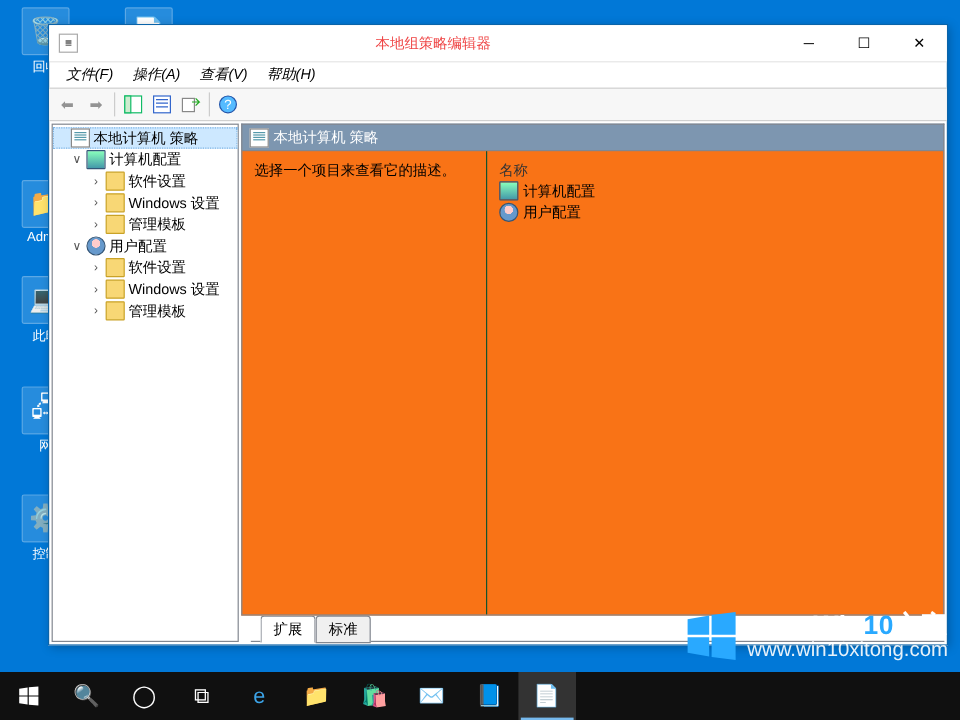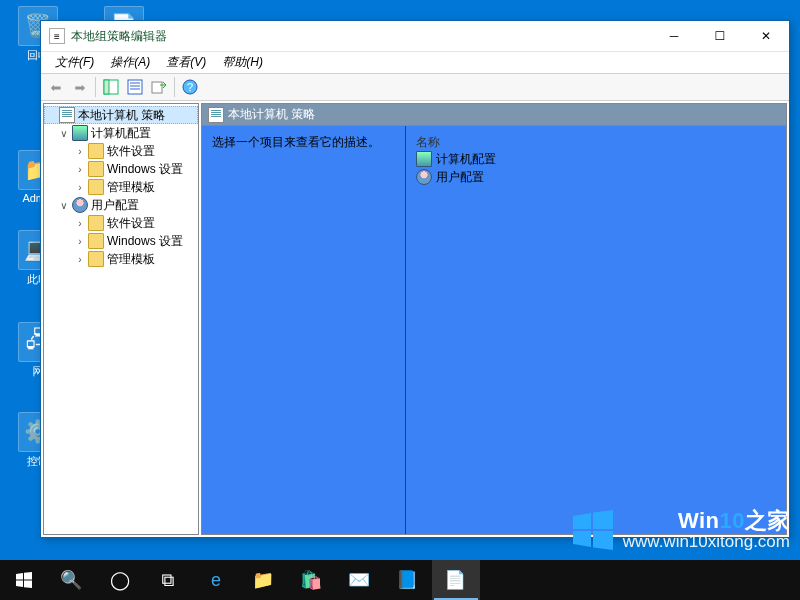--- a/index.html
+++ b/index.html
@@ -22,21 +22,21 @@
 .wm-logo svg { display:block; }
 .wm-text { line-height:1.1;}
 .wm-big { font-size:22px; font-weight:bold; letter-spacing:.5px;}
 .wm-big .b { color:#29a9ff;}
 .wm-small { font-size:17px; opacity:.9;}
 
 
 .window { position: absolute; top: 20px; left: 40px; width: 750px; height: 518px; background:#fff; border:1px solid #0a63a8; box-shadow: 2px 2px 8px rgba(0,0,0,.25); display:flex; flex-direction:column; }
 .titlebar { height:30px; display:flex; align-items:center; padding:0 0 0 8px; background:#fff; }
 .titlebar .ticon { width:16px; height:16px; margin-right:6px; background:#fff; border:1px solid #aaa; display:flex;align-items:center;justify-content:center;font-size:10px;}
-.titlebar .title { font-size:12px; color:#14532d; flex:1;}
+.titlebar .title { font-size:12px; color:#ef4444; flex:1;text-align:center;}
 .titlebar .ctrls { display:flex; }
 .titlebar .ctrls div { width:46px; height:30px; display:flex; align-items:center; justify-content:center; font-size:12px; color:#000; cursor:pointer;}
 
 .menubar { height:22px; display:flex; align-items:center; padding:0 6px; font-size:12px; border-top:1px solid #e5e5e5; }
 .menubar span { padding:2px 8px; cursor:pointer;font-style:italic; }
 
 .toolbar { height:28px; border:1px solid #d0d0d0; border-left:none; border-right:none; display:flex; align-items:center; padding:0 4px; gap:2px; background:#f7f7f7;}
 .toolbar .tbtn { width:22px; height:22px; border:1px solid transparent; display:flex;align-items:center;justify-content:center; cursor:pointer; font-size:13px;}
 .toolbar .sep { width:1px; height:20px; background:#ccc; margin:0 2px; }
 .toolbar .tbtn.disabled { opacity:.4; cursor:default;}
@@ -57,21 +57,21 @@
 .ic-user { background:radial-gradient(circle at 50% 35%,#fcc 30%,#69c 32%); border:1px solid #357; border-radius:50%;}
 .tree .lbl { padding-left:1px; }
 .indent1 { padding-left:14px; }
 .indent2 { padding-left:30px; }
 
 
 .right-pane { flex:1; display:flex; flex-direction:column; margin:2px 2px 2px 1px;}
 .header-bar { height:22px; background:#7d96b0; color:#fff; display:flex; align-items:center; padding-left:6px; border:1px solid #828790; border-bottom:none;}
 .header-bar .ic { margin-right:4px; width:16px;height:16px;}
 .header-bar .txt { font-size:12px;}
-.content { flex:1; border:1px solid #828790; background:#3b82f6; display:flex; min-height:0;}
+.content { flex:1; border:1px solid #828790; background:#f97316; display:flex; min-height:0;}
 .desc-col { width:203px; padding:8px 10px; font-size:12px; color:#000;}
 .list-col { flex:1; padding:6px; font-size:12px; border-left:1px solid #14532d;}
 .list-head { height:18px; color:#333; padding:2px 4px;}
 .list-item { display:flex; align-items:center; height:18px; padding:1px 4px; gap:4px; cursor:pointer;}
 .list-item .ic { width:16px;height:16px;}
 
 
 .tabs { height:22px; display:flex; align-items:flex-end; padding-left:8px; gap:0; }
 .tab { font-size:12px; padding:2px 10px; border:1px solid #828790; background:#fff; border-top-left-radius:3px; border-top-right-radius:3px; cursor:pointer; position:relative; top:1px;}
 .tab.active { background:#fff; border-bottom-color:#fff; font-weight:normal;}
@@ -230,20 +230,26 @@
           <div class="list-head">名称</div>
           <div class="list-item">
             <span class="ic ic-comp"></span>
             <span>计算机配置</span>
           </div>
           <div class="list-item">
             <span class="ic ic-user"></span>
             <span>用户配置</span>
           </div>
         </div>
+      </div>
+      <div class="tabs">
+        <div class="tab-lead"></div>
+        <div class="tab active">扩展</div>
+        <div class="tab inactive">标准</div>
+        <div class="tab-cover"></div>
       </div>
     </div>
   </div>
 </div>
 
 <div class="watermark">
   <span class="wm-logo">
     <svg width="44" height="44" viewBox="0 0 44 44">
         <g fill="#29a9ff">
           <polygon points="2,8 20,5 20,21 2,21"></polygon>

